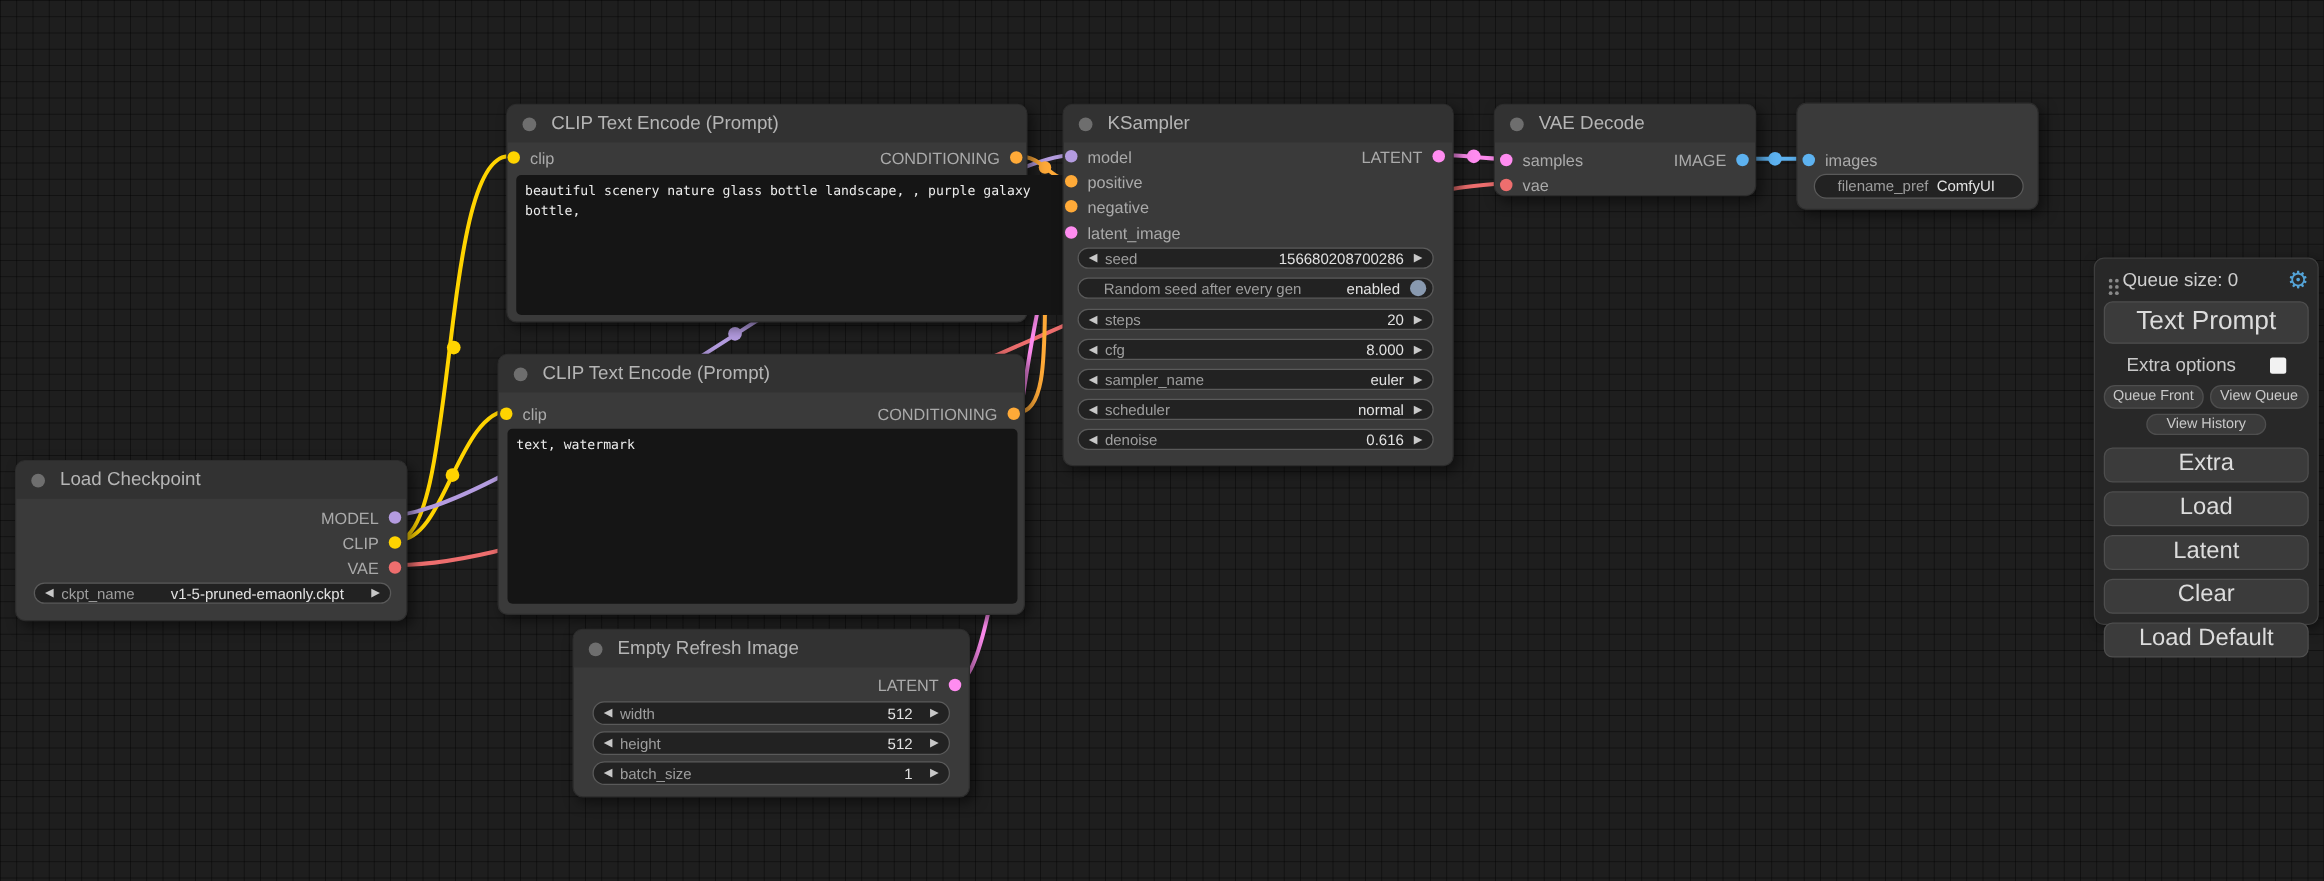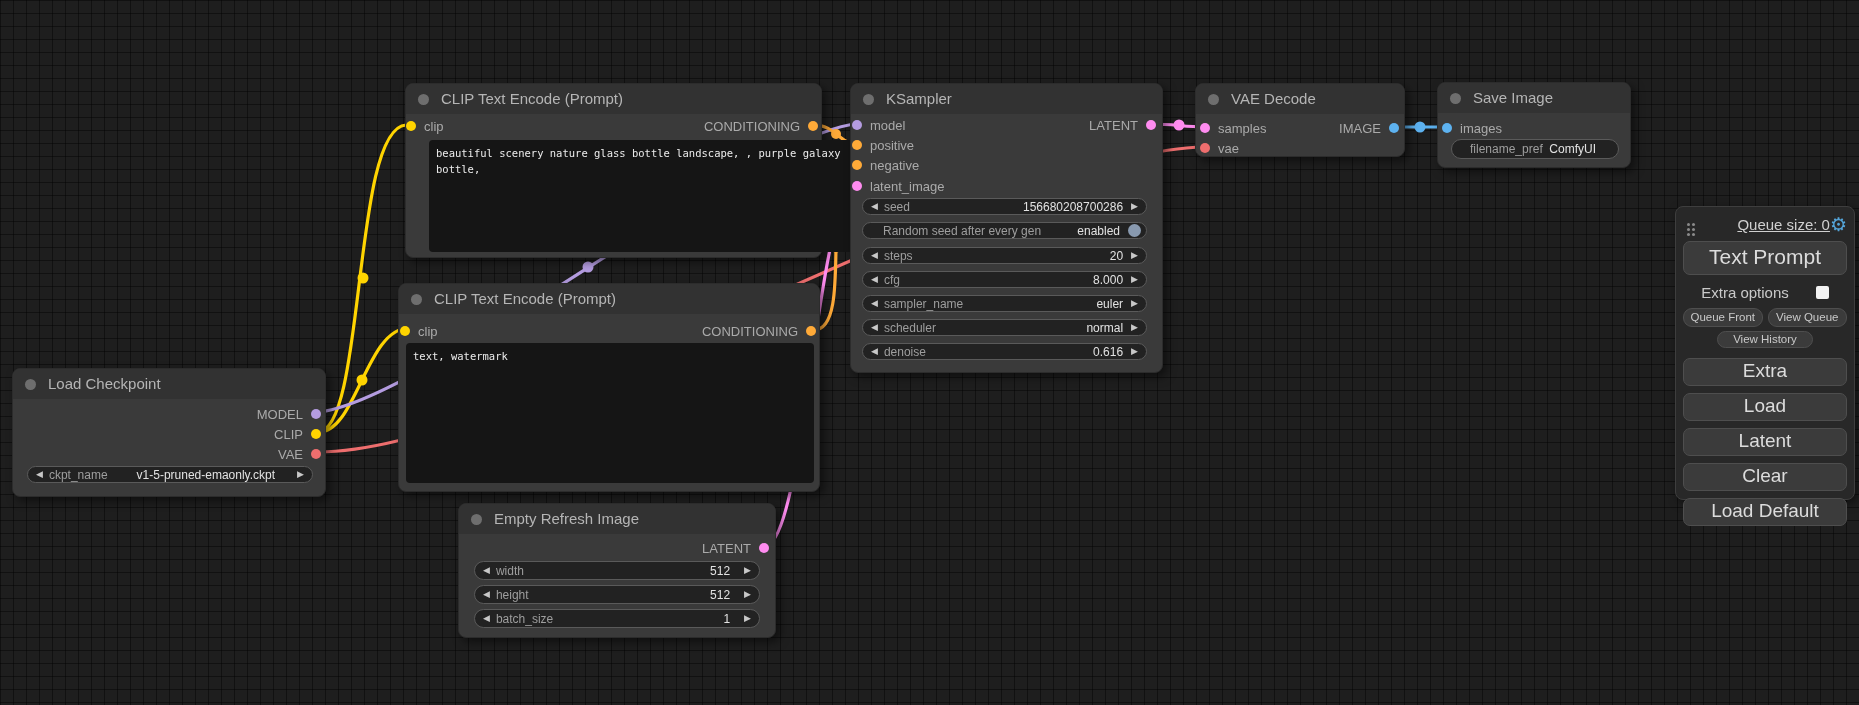--- a/index.html
+++ b/index.html
@@ -47,21 +47,21 @@
   }
   
   #menu{
     position:absolute;z-index:3;left:1675px;top:206px;width:180px;height:294px;
     background:#282828;border:1px solid #3e3e3e;border-radius:8px;
     box-shadow:3px 3px 10px rgba(0,0,0,.5);box-sizing:border-box;padding:8px 7px;
   }
   .mrow{display:flex;align-items:center;}
   .dragdots{width:3px;height:3px;border-radius:50%;background:#8a8a8a;margin:0 8px 0 4px;
     box-shadow:5px 0 #8a8a8a,0 5px #8a8a8a,5px 5px #8a8a8a,0 10px #8a8a8a,5px 10px #8a8a8a;}
-  .qsize{color:#cfcfcf;font-size:15px;flex:1;text-align:right;text-decoration:underline;}
+  .qsize{color:#cfcfcf;font-size:15px;flex:1;text-align:left;}
   .gear{color:#54a4d8;font-size:19px;line-height:1;cursor:pointer;}
   .btn{
     background:#3b3b3b;border:1px solid #4e4e4e;border-radius:7px;color:#dcdcdc;
     text-align:center;cursor:pointer;box-sizing:border-box;
   }
   .btn-queue{margin-top:7px;width:100%;font-size:21px;padding:3px 0 5px;}
   .extra{margin-top:9px;justify-content:center;color:#c9c9c9;font-size:15px;gap:20px;}
   .chk{width:13px;height:13px;background:#f2f2f2;border-radius:2px;margin-left:7px;}
   .smallrow{margin-top:7px;display:flex;gap:5px;}
   .btn-sm{flex:1;font-size:11.5px;border-radius:9px;padding:2px 0 3px;color:#c9c9c9;}
@@ -123,21 +123,21 @@
   <div class="node" style="left:405px;top:83px;width:417px;height:175px">
     <div class="ntitle"><span class="tdot"></span><span>CLIP Text Encode (Prompt)</span></div>
     <div class="port in" style="top:33px;left:0px">
         <span class="pdot c-clip"></span>
         <span>clip</span>
       </div>
     <div class="port out" style="top:33px;right:3px;left:0">
         <span>CONDITIONING</span>
         <span class="pdot c-cond"></span>
       </div>
-    <div class="ta" style="left:23px;top:56px;width:457px;height:112px">beautiful scenery nature glass bottle landscape, , purple galaxy bottle,</div>
+    <div class="ta" style="left:7px;top:56px;width:457px;height:112px">beautiful scenery nature glass bottle landscape, , purple galaxy bottle,</div>
   </div>
 
   <div class="node" style="left:398px;top:283px;width:422px;height:209px">
     <div class="ntitle"><span class="tdot"></span><span>CLIP Text Encode (Prompt)</span></div>
     <div class="port in" style="top:38px;left:1px">
         <span class="pdot c-clip"></span>
         <span>clip</span>
       </div>
     <div class="port out" style="top:38px;right:3px;left:0">
         <span>CONDITIONING</span>
@@ -248,21 +248,20 @@
         <span class="pdot c-vae"></span>
         <span>vae</span>
       </div>
     <div class="port out" style="top:35px;right:5px;left:0">
         <span>IMAGE</span>
         <span class="pdot c-image"></span>
       </div>
   </div>
 
   <div class="node" style="left:1437px;top:82px;width:194px;height:86px">
-    <div class="ntitle"><span class="tdot"></span><span>Save Image</span></div>
     <div class="port in" style="top:36px;left:4px">
         <span class="pdot c-image"></span>
         <span>images</span>
       </div>
     <div class="widget" style="top:56px;left:13px;width:168px;height:20px">
       <span class="wlabel" style="margin-left:10px">filename_prefix</span>
       <span class="wvalue" style="margin-right:14px">ComfyUI</span>
     </div>
   </div>
 

